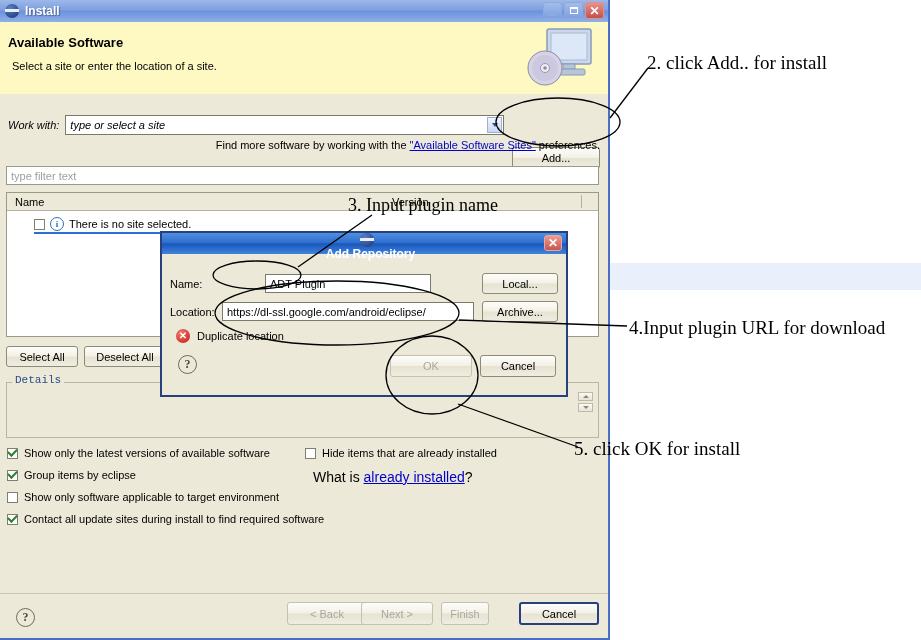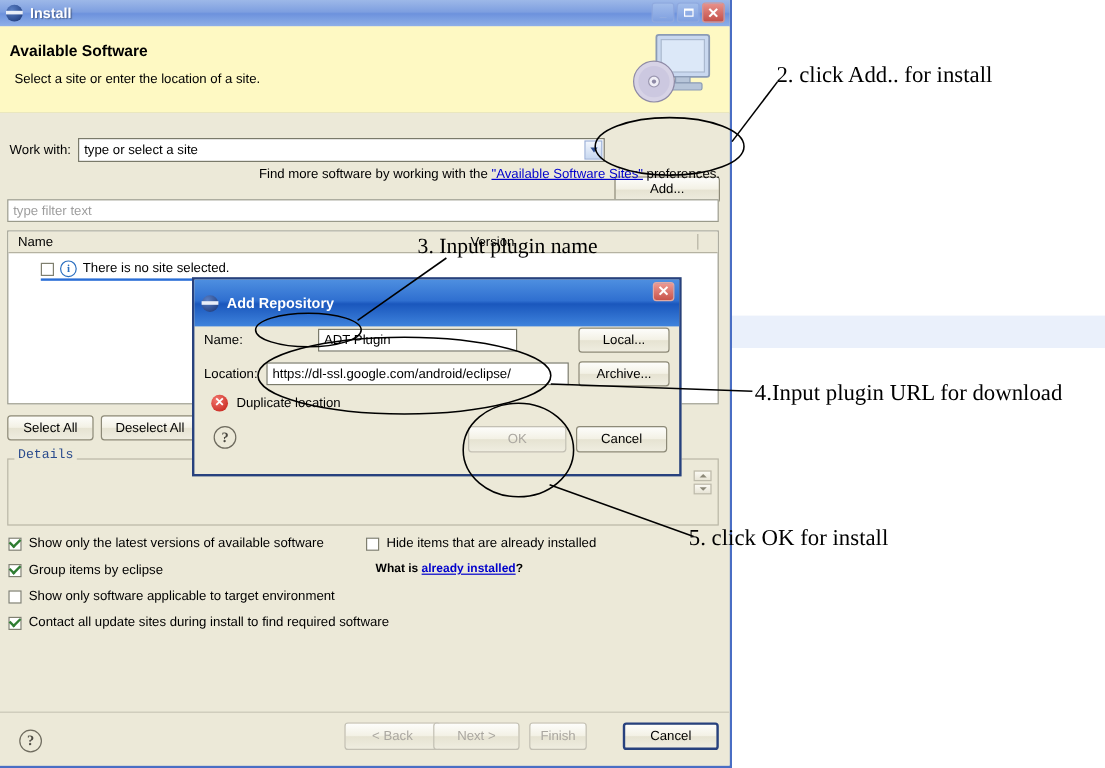--- a/index.html
+++ b/index.html
@@ -63,21 +63,21 @@
   #page-title{
     position:absolute;left:8px;top:13px;font-size:13px;font-weight:bold;color:#000;
   }
   #page-subtitle{
     position:absolute;left:12px;top:38px;font-size:11px;color:#000;
   }
   #header-icon{position:absolute;right:10px;top:4px;width:75px;height:62px;}
 
   #install-body{position:absolute;left:0;top:94px;right:0;bottom:44px;background:#ece9d8;}
 
-  .row-workwith{position:absolute;left:8px;top:20px;right:8px;height:22px;display:flex;align-items:center;}
+  .row-workwith{position:absolute;left:8px;top:20px;right:8px;height:22px;display:flex;align-items:center;font-style:italic;}
   .lbl{font-size:11px;color:#000;}
   .combo{
     margin-left:6px;flex:1;height:20px;background:#fff;
     border:1px solid #7a7a6a;box-sizing:border-box;position:relative;
     display:flex;align-items:center;
   }
   .combo .ctext{font-size:11px;color:#000;padding-left:4px;}
   .combo .arrow{
     position:absolute;right:1px;top:1px;width:15px;height:16px;
     background:linear-gradient(to bottom,#f2f6fd,#c8d8f0);
@@ -157,21 +157,21 @@
   .spinner.up i{border-bottom:3px solid #8b8878;}
   .spinner.down{top:20px;}
   .spinner.down i{border-top:3px solid #8b8878;}
 
   .optrow{position:absolute;display:flex;align-items:center;gap:6px;font-size:11px;color:#000;}
   #opt0{left:7px;top:353px;}
   #opt1{left:7px;top:375px;}
   #opt2{left:7px;top:397px;}
   #opt3{left:7px;top:419px;}
   #opt4{left:305px;top:353px;}
-  #already-installed{position:absolute;left:313px;top:375px;font-size:10px;color:#000;font-weight:bold;}
+  #already-installed{position:absolute;left:313px;top:375px;font-size:14px;color:#000;}
   #already-installed a{color:#0000cc;text-decoration:underline;}
 
   #install-footer{
     position:absolute;left:0;right:0;bottom:0;height:44px;background:#ece9d8;
     border-top:1px solid #c9c6b6;
   }
   .help-icon{
     width:17px;height:17px;border-radius:50%;border:1px solid #6e6b5e;
     display:flex;align-items:center;justify-content:center;
     font-size:12px;font-weight:bold;color:#4a4840;
@@ -182,23 +182,23 @@
   #btn-next{position:absolute;left:361px;top:8px;width:72px;height:23px;}
   #btn-finish{position:absolute;left:441px;top:8px;width:48px;height:23px;}
   #btn-cancel{position:absolute;left:519px;top:8px;width:80px;height:23px;}
 
   
   #add-repo-dialog{
     position:absolute;left:160px;top:231px;width:408px;height:166px;
     border:2px solid #27417e;box-sizing:border-box;background:#ece9d8;
   }
   #repo-titlebar{
-    height:39px;
+    height:21px;
     background:linear-gradient(to bottom,#4e8fe0 0%,#2f6fd0 45%,#1a57bd 52%,#3f83dc 100%);
-    display:flex;align-items:center;padding-left:6px;position:relative;
+    display:flex;align-items:center;padding-left:6px;position:relative;flex-direction:column;
   }
   #repo-titlebar .title-text{color:#fff;font-weight:bold;font-size:12px;margin-left:7px;}
   #repo-close{
     position:absolute;right:4px;top:2px;width:18px;height:16px;border-radius:3px;
     background:linear-gradient(to bottom,#ef9a92,#c8544c);border:1px solid #e0a9a3;
     color:#fff;font-size:12px;font-weight:bold;
     display:flex;align-items:center;justify-content:center;box-sizing:border-box;
   }
   .repo-row{position:absolute;display:flex;align-items:center;}
   #repo-name-row{left:8px;top:40px;right:8px;gap:43px;}

